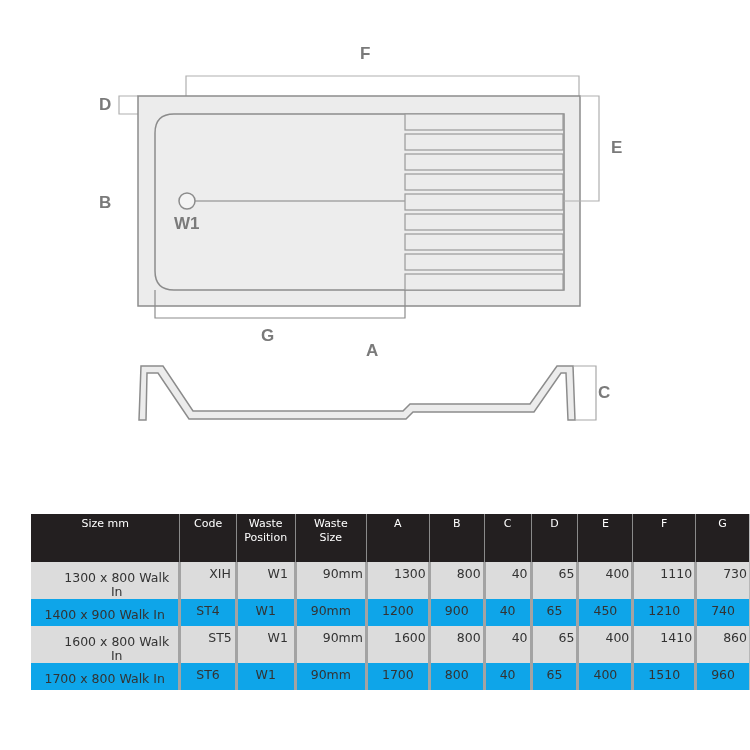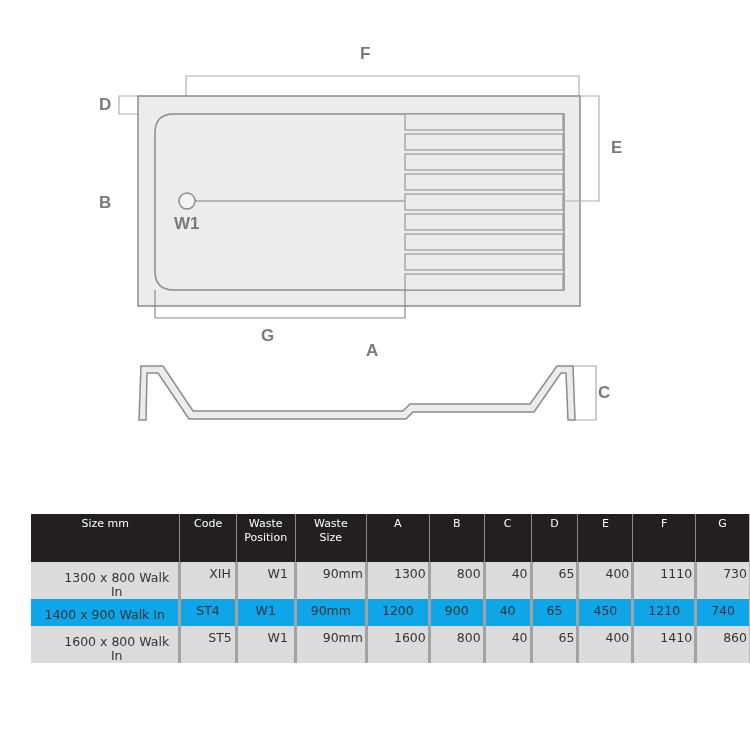--- a/index.html
+++ b/index.html
@@ -120,14 +120,27 @@
       <td>W1</td>
       <td>90mm</td>
       <td>1600</td>
       <td>800</td>
       <td>40</td>
       <td>65</td>
       <td>400</td>
       <td>1410</td>
       <td>860</td>
     </tr>
+    <tr class="plain">
+      <td>1700 x 800 Walk In</td>
+      <td>ST6</td>
+      <td>W1</td>
+      <td>90mm</td>
+      <td>1700</td>
+      <td>800</td>
+      <td>40</td>
+      <td>65</td>
+      <td>400</td>
+      <td>1510</td>
+      <td>960</td>
+    </tr>
   </tbody>
 </table>
 
 </body></html>

